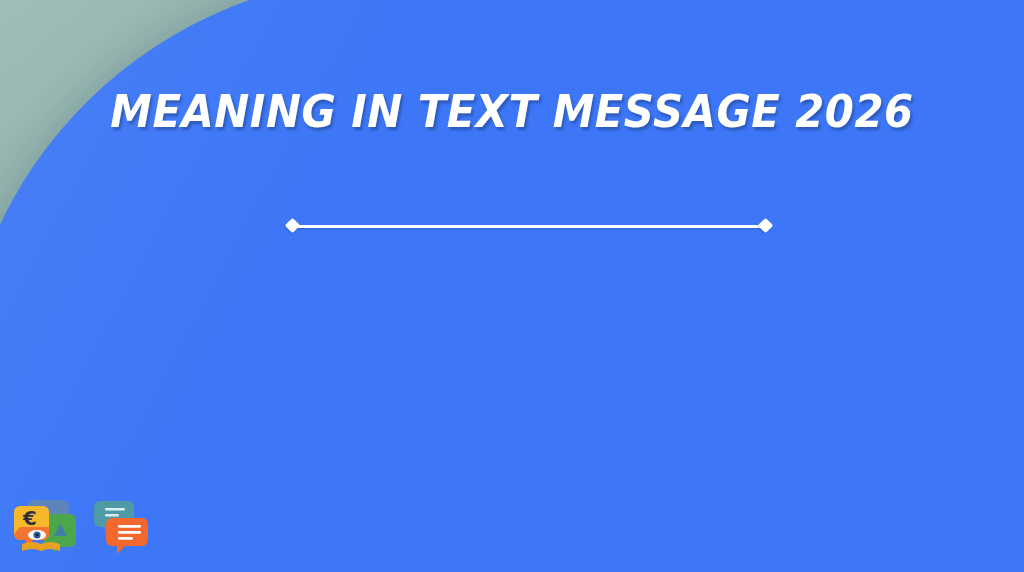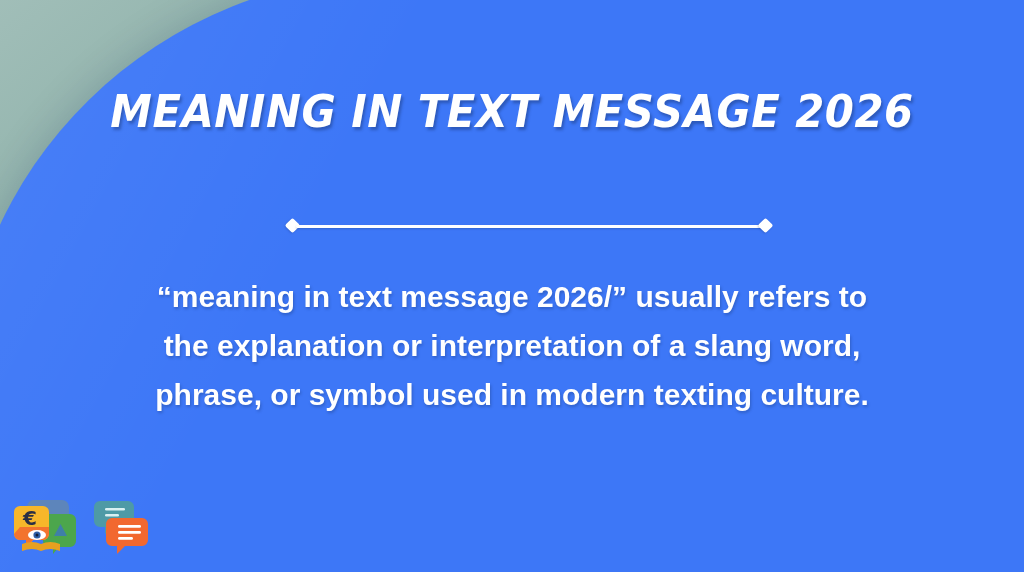--- a/index.html
+++ b/index.html
@@ -181,21 +181,20 @@
   <div class="content">
 
     <div class="title">MEANING IN TEXT MESSAGE 2026</div>
 
     <div class="divider">
       <span class="diamond left"></span>
       <span class="divider-line"></span>
       <span class="diamond right"></span>
     </div>
 
-    <div class="body-text">“meaning in text message 2026/” usually refers to the explanation or interpretation of a slang word, phrase, or symbol used in modern texting culture.</div>
 
     <div class="logo">
 
       <svg class="logo-mark" viewBox="0 0 92 68">
 
         <path d="M26 6 h28 a7 7 0 0 1 7 7 v20 a7 7 0 0 1 -7 7 h-28 a7 7 0 0 1 -7 -7 v-20 a7 7 0 0 1 7 -7 z" fill="#5f87b5" opacity="0.92"></path>
 
         <path d="M41 20 h21 a6 6 0 0 1 6 6 v21 a6 6 0 0 1 -6 6 h-11 l-6 7 v-7 h-4 a6 6 0 0 1 -6 -6 v-21 a6 6 0 0 1 6 -6 z" fill="#4ca64c"></path>
         <path d="M52.5 30 l6.5 12 h-13 z" fill="#3f7fa8"></path>
 

